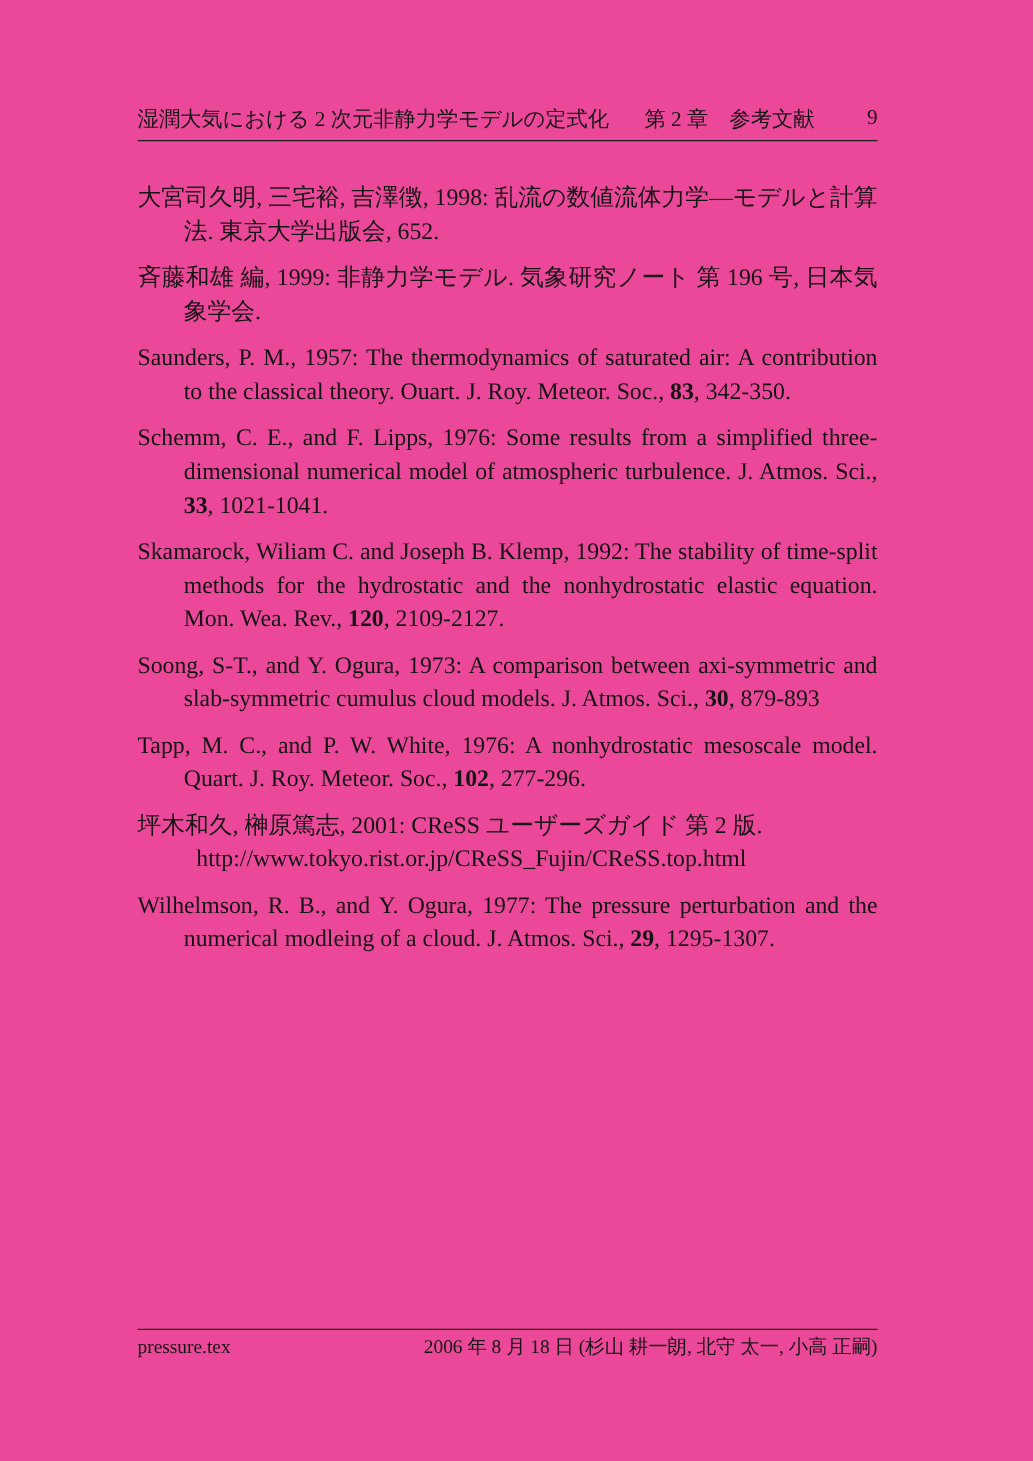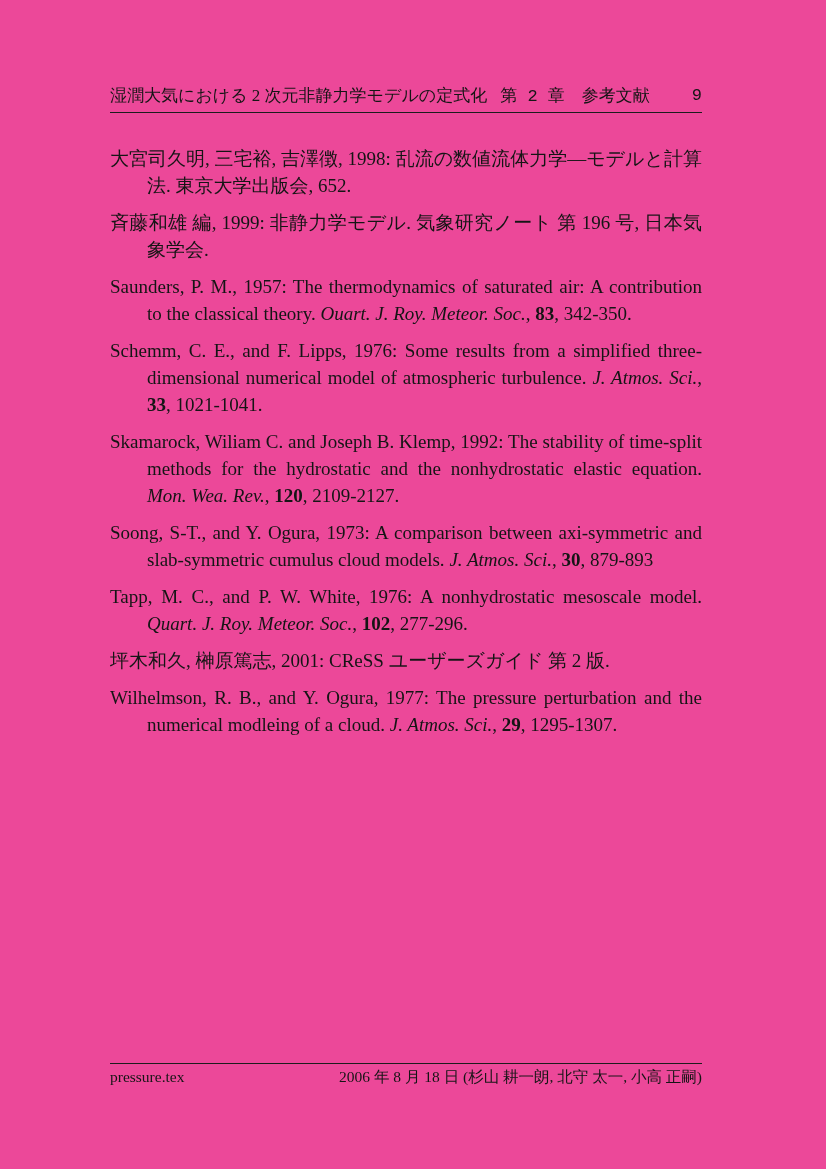--- a/index.html
+++ b/index.html
@@ -6,34 +6,34 @@
   .page{
     position:relative;width:826px;height:1169px;background:#ec4899;
     font-family:"Liberation Serif","DejaVu Serif",serif;color:#151515;
     overflow:hidden;
   }
   .header-row{
     position:absolute;left:110px;top:84px;width:592px;
     display:flex;align-items:baseline;font-size:17px;white-space:nowrap;
   }
   .header-title{flex:1 1 auto;}
-  .header-right{display:flex;align-items:center;font-family:Liberation Mono, monospace;}
+  .header-right{display:flex;align-items:flex-start;}
   .header-chapter{margin-right:42px;}
   .rule{position:absolute;left:110px;width:592px;height:1px;background:#1c1c1c;}
   .header-rule{top:112px;}
   .footer-rule{top:1063px;}
   .refs{
     position:absolute;left:110px;top:145px;width:592px;
     font-size:19px;text-align:justify;
   }
   .ref{
     margin:0 0 10px 0;padding-left:37px;text-indent:-37px;line-height:27px;
   }
   .seg-normal{}
-  .seg-italic{font-style:italic;}
+  .seg-italic{}
   .seg-bold{font-weight:700;}
   .seg-url{margin-left:10px;}
   .footer-row{
     position:absolute;left:110px;top:1067px;width:592px;
     display:flex;justify-content:space-between;align-items:baseline;
     font-size:15.5px;white-space:nowrap;
   }
 </style>
 </head>
 <body>
@@ -50,21 +50,21 @@
   <div class="rule header-rule"></div>
 
   <div class="refs" id="refs">
       <p class="ref"><span class="seg-normal">大宮司久明, 三宅裕, 吉澤徴, 1998: 乱流の数値流体力学—モデルと計算法. 東京大学出版会, 652.</span></p>
       <p class="ref"><span class="seg-normal">斉藤和雄 編, 1999: 非静力学モデル. 気象研究ノート 第 196 号, 日本気象学会.</span></p>
       <p class="ref"><span class="seg-normal">Saunders, P. M., 1957: The thermodynamics of saturated air: A contribution to the classical theory. </span><span class="seg-italic">Ouart. J. Roy. Meteor. Soc.</span><span class="seg-normal">, </span><span class="seg-bold">83</span><span class="seg-normal">, 342-350.</span></p>
       <p class="ref"><span class="seg-normal">Schemm, C. E., and F. Lipps, 1976: Some results from a simplified three-dimensional numerical model of atmospheric turbulence. </span><span class="seg-italic">J. Atmos. Sci.</span><span class="seg-normal">, </span><span class="seg-bold">33</span><span class="seg-normal">, 1021-1041.</span></p>
       <p class="ref"><span class="seg-normal">Skamarock, Wiliam C. and Joseph B. Klemp, 1992: The stability of time-split methods for the hydrostatic and the nonhydrostatic elastic equation. </span><span class="seg-italic">Mon. Wea. Rev.</span><span class="seg-normal">, </span><span class="seg-bold">120</span><span class="seg-normal">, 2109-2127.</span></p>
       <p class="ref"><span class="seg-normal">Soong, S-T., and Y. Ogura, 1973: A comparison between axi-symmetric and slab-symmetric cumulus cloud models. </span><span class="seg-italic">J. Atmos. Sci.</span><span class="seg-normal">, </span><span class="seg-bold">30</span><span class="seg-normal">, 879-893</span></p>
       <p class="ref"><span class="seg-normal">Tapp, M. C., and P. W. White, 1976: A nonhydrostatic mesoscale model. </span><span class="seg-italic">Quart. J. Roy. Meteor. Soc.</span><span class="seg-normal">, </span><span class="seg-bold">102</span><span class="seg-normal">, 277-296.</span></p>
-      <p class="ref"><span class="seg-normal">坪木和久, 榊原篤志, 2001: CReSS ユーザーズガイド 第 2 版.</span><br></p>
+      <p class="ref"><span class="seg-normal">坪木和久, 榊原篤志, 2001: CReSS ユーザーズガイド 第 2 版.</span><br><span class="seg-url">http://www.tokyo.rist.or.jp/CReSS_Fujin/CReSS.top.html</span></p>
       <p class="ref"><span class="seg-normal">Wilhelmson, R. B., and Y. Ogura, 1977: The pressure perturbation and the numerical modleing of a cloud. </span><span class="seg-italic">J. Atmos. Sci.</span><span class="seg-normal">, </span><span class="seg-bold">29</span><span class="seg-normal">, 1295-1307.</span></p>
     </div>
 
   <div class="rule footer-rule"></div>
   <div class="footer-row">
     <span class="footer-left">pressure.tex</span>
     <span class="footer-right">2006 年 8 月 18 日 (杉山 耕一朗, 北守 太一, 小高 正嗣)</span>
   </div>
 
 </div>

